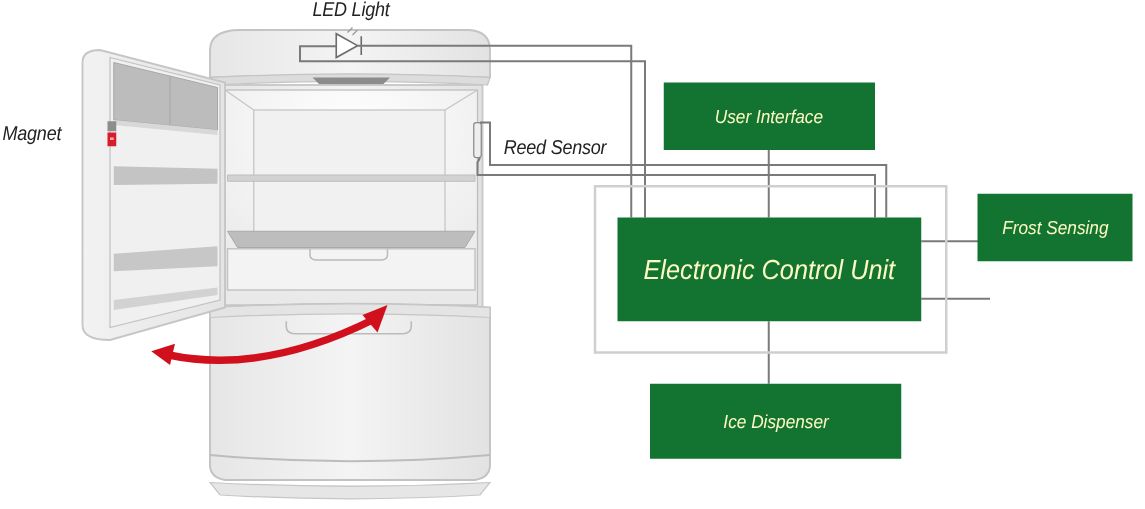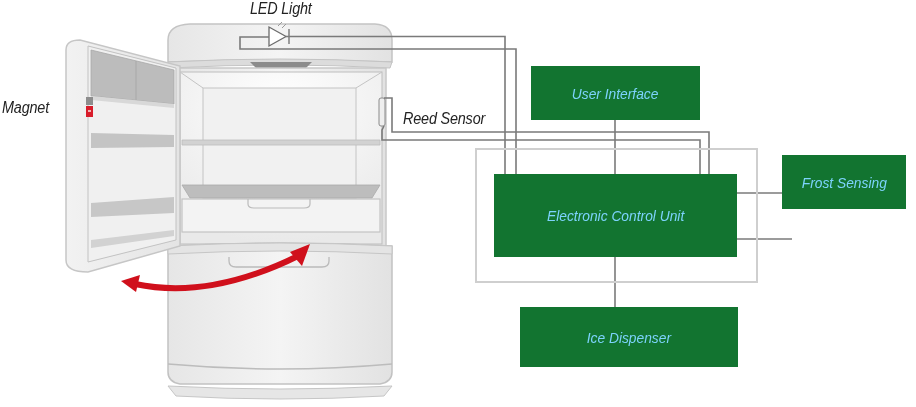--- a/index.html
+++ b/index.html
@@ -1,25 +1,25 @@
 <!DOCTYPE html>
 <html><head>
 <meta charset="utf-8">
 <style>
   html, body { margin: 0; padding: 0; background: #ffffff; }
   body { width: 916px; height: 407px; position: relative; overflow: hidden;
          font-family: "Liberation Sans", sans-serif; }
   #stage { position: absolute; left: 0; top: 0; width: 916px; height: 407px; font-style: italic; }
   .label { position: absolute; color: #222; font-size: 16px; letter-spacing: -0.2px;
            font-family: "Liberation Sans", sans-serif; white-space: nowrap; transform: scaleX(0.9); transform-origin: left top; }
-  .gbox { position: absolute; background: #127430; color: #7dd3fc; display: flex;
+  .gbox { position: absolute; background: #127430; color: #fef9c3; display: flex;
           align-items: center; justify-content: center; font-size: 15px;
           font-family: "Liberation Sans", sans-serif; white-space: nowrap; }
   .gbox span { display: inline-block; transform: scaleX(0.92); }
-  .gbox.big { font-size: 15px; }
+  .gbox.big { font-size: 22px; }
 </style>
 </head>
 <body>
 
 <div id="stage">
   <svg width="916" height="407" viewBox="0 0 916 407" style="position:absolute;left:0;top:0">
     <defs>
       <linearGradient id="fridgeBody" x1="0" x2="1">
         <stop offset="0" stop-color="#e6e6e6"></stop>
         <stop offset="0.5" stop-color="#f4f4f4"></stop>
@@ -117,16 +117,16 @@
 
   <div class="gbox" style="left:531px;top:66px;width:169px;height:54px;">
     <span>User Interface</span>
   </div>
   <div class="gbox big" style="left:494px;top:174px;width:243px;height:83px;">
     <span>Electronic Control Unit</span>
   </div>
   <div class="gbox" style="left:782px;top:155px;width:124px;height:54px;">
     <span>Frost Sensing</span>
   </div>
-  <div class="gbox" style="left:520px;top:307px;width:218px;height:60px;">
+  <div class="gbox" style="left:520px;top:307px;width:201px;height:60px;">
     <span>Ice Dispenser</span>
   </div>
 </div>
 
 </body></html>

